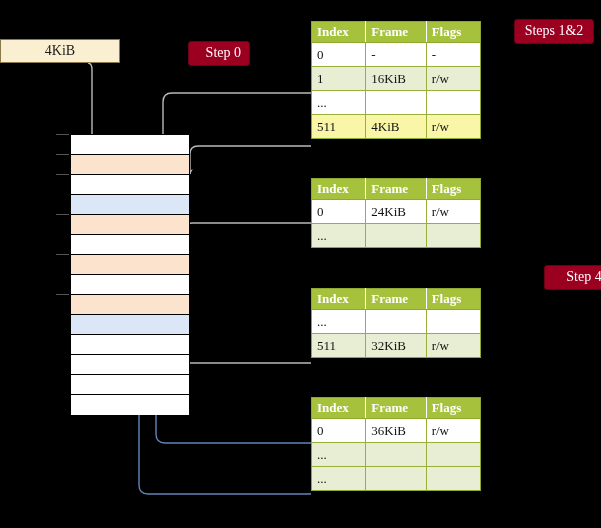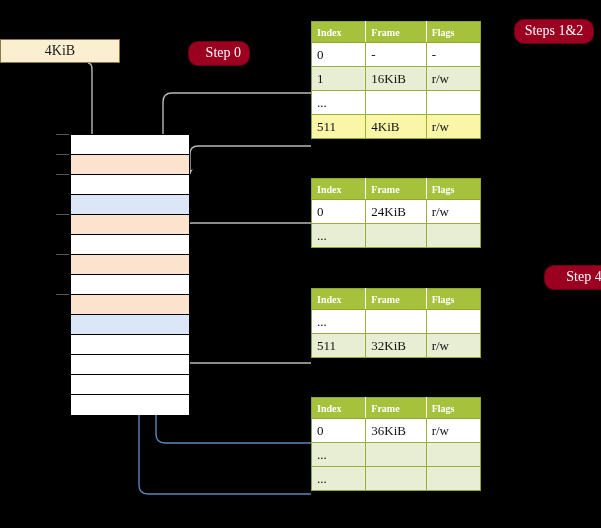--- a/index.html
+++ b/index.html
@@ -18,21 +18,21 @@
 
   
   .badge {
     position: absolute;
     background: #9b0021;
     color: #ffffff;
     font-family: "Liberation Serif", "DejaVu Serif", serif;
     font-size: 14px;
     line-height: 1;
     padding: 4px 8px 5px 8px;
-    border-radius: 10px;
+    border-radius: 3px;
     border: 1px solid #6b0016;
     white-space: nowrap;
     box-sizing: border-box;
     text-align: center;
   }
 
   
   .va-box {
     position: absolute;
     background: #faefd0;
@@ -57,21 +57,21 @@
     table-layout: fixed;
   }
   .ptable th {
     background: #a6c23c;
     color: #ffffff;
     font-weight: bold;
     text-align: left;
     padding: 2px 5px;
     border-right: 1px solid #ffffff;
     border-bottom: 1px solid #8fa82f;
-    font-size: 10px;
+    font-size: 13px;
     height: 21px;
     box-sizing: border-box;
   }
   .ptable th:last-child { border-right: none; }
   .ptable td {
     padding: 2px 5px;
     border-right: 1px solid #9aae3a;
     border-bottom: 1px solid #9aae3a;
     height: 24px;
     box-sizing: border-box;

